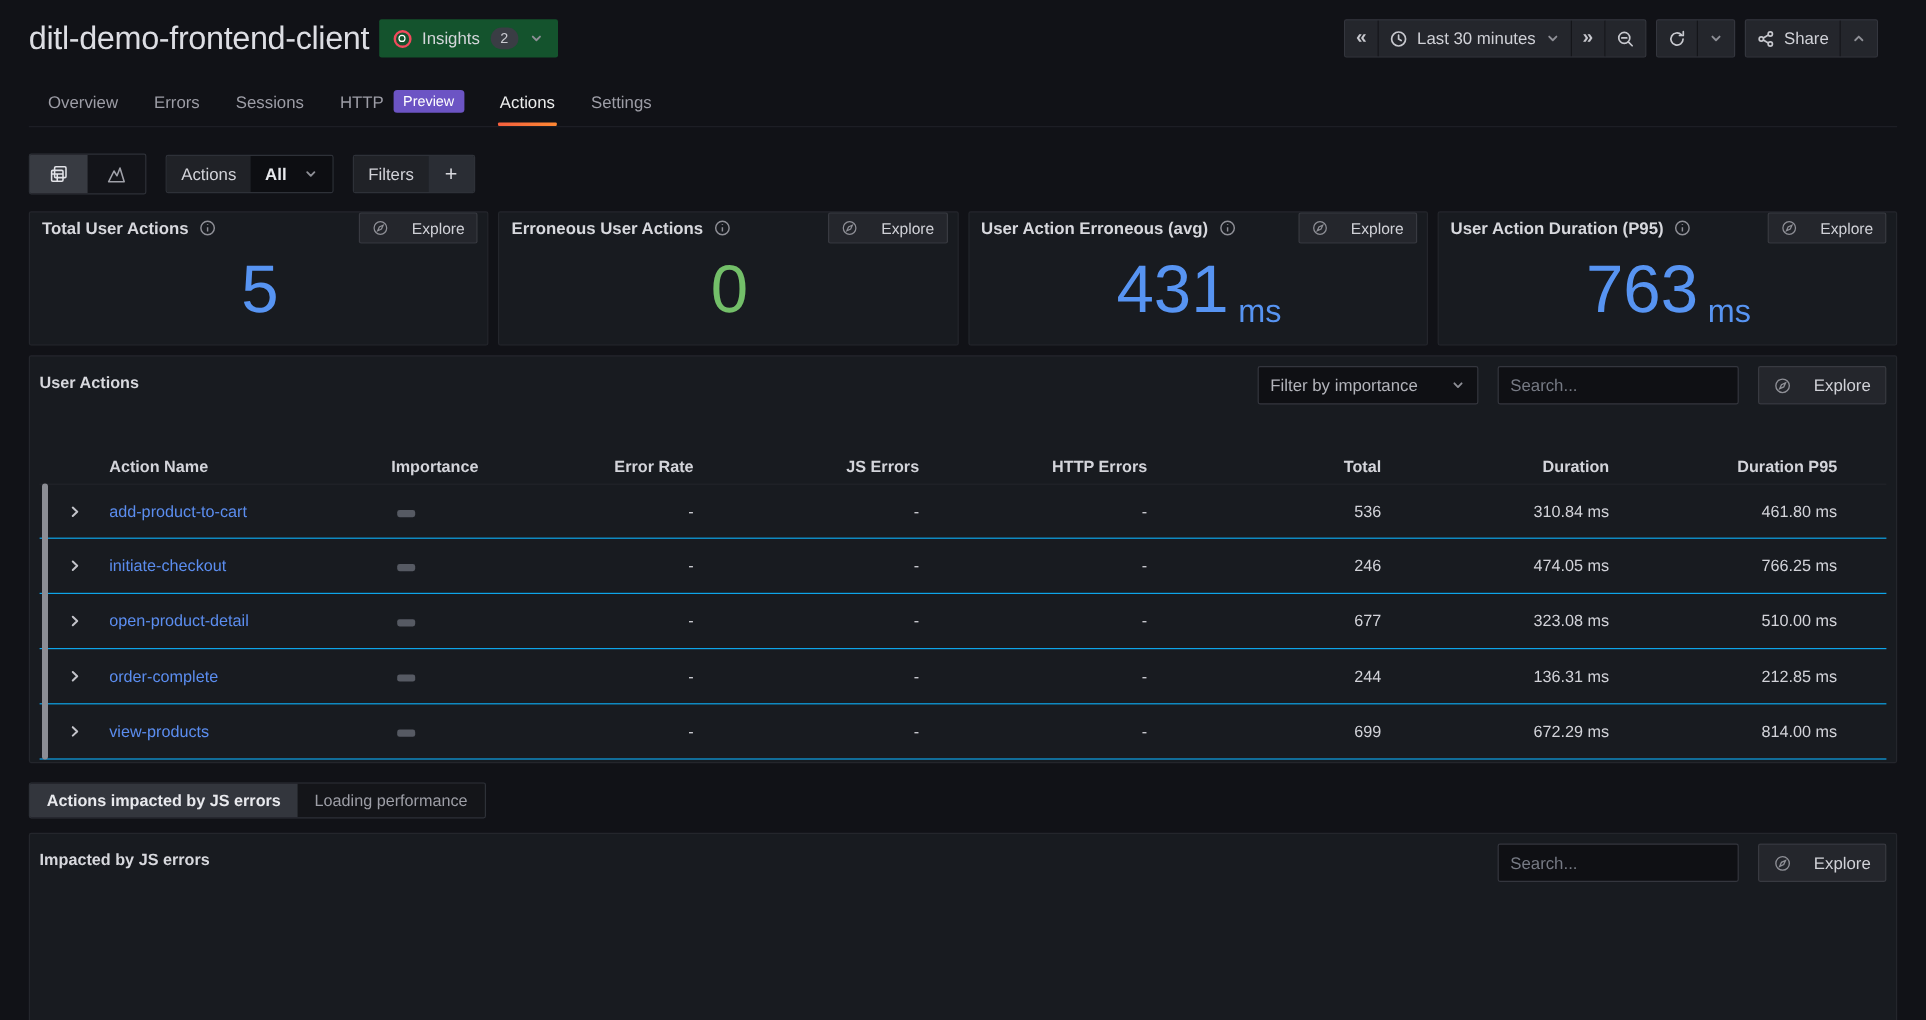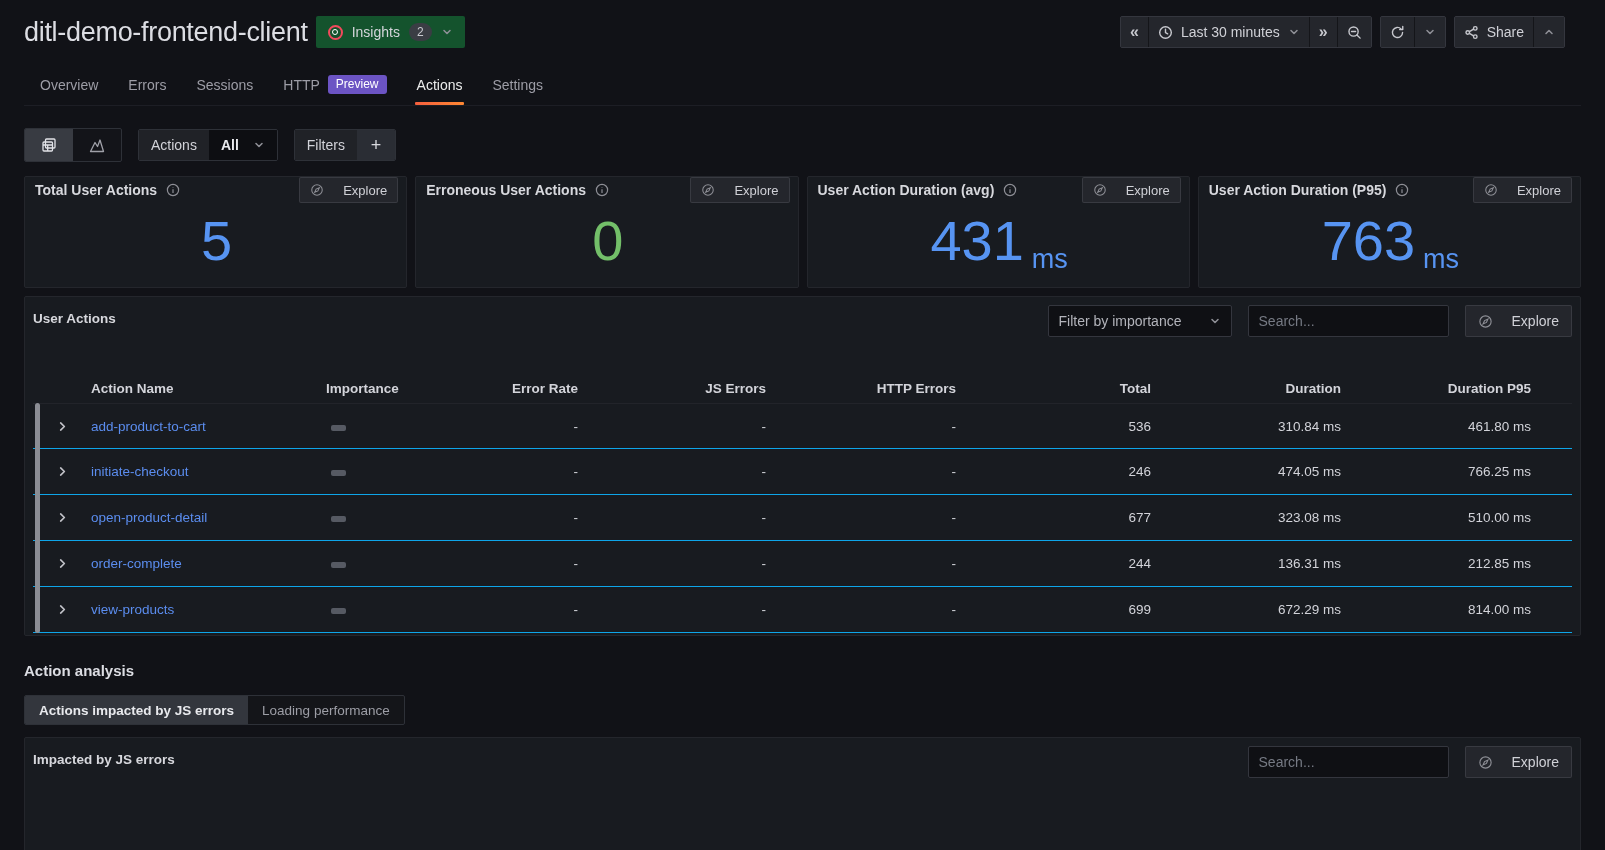--- a/index.html
+++ b/index.html
@@ -334,21 +334,21 @@
         </button>
       </div>
       <div class="stat-value">
           <span class="stat-num" style="color: rgb(115, 191, 105);">0</span>
         </div>
     </div>
 
     <div class="panel stat">
       <div class="stat-head">
         <span class="stat-title-wrap">
-          <span class="stat-title">User Action Duration (avg)</span>
+          <span class="stat-title">User Action Erroneous (avg)</span>
           <span class="icon">
               <svg width="14" height="14" viewBox="0 0 14 14" fill="none" stroke="currentColor" stroke-width="1.2">
                 <circle cx="7" cy="7" r="5.6"></circle>
                 <line x1="7" y1="6.3" x2="7" y2="10"></line>
                 <line x1="7" y1="3.9" x2="7" y2="4.4"></line>
               </svg>
             </span>
         </span>
         <button class="explore-btn">
           <span class="icon">
@@ -508,21 +508,20 @@
         <div class="num">699</div>
         <div class="num">672.29 ms</div>
         <div class="num">814.00 ms</div>
       </div>
     </div>
 
     <div class="table-scrollbar"></div>
   </div>
 
   
-  <div class="section-heading">Action analysis</div>
 
   <div class="radio-group">
     <button class="radio-opt sel">Actions impacted by JS errors</button>
     <button class="radio-opt">Loading performance</button>
   </div>
 
   <div class="panel bottom-panel">
     <div class="panel-head">
       <div class="panel-title">Impacted by JS errors</div>
       <div class="panel-controls">

